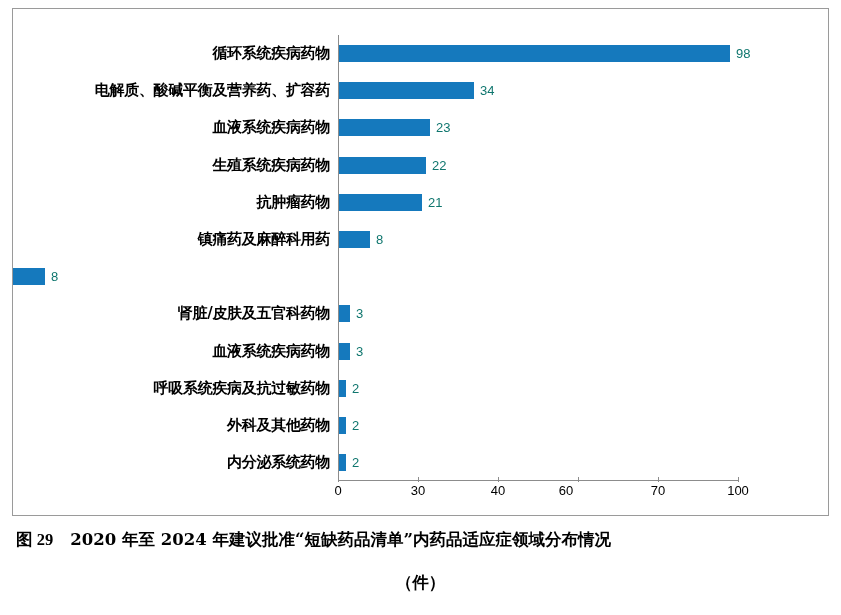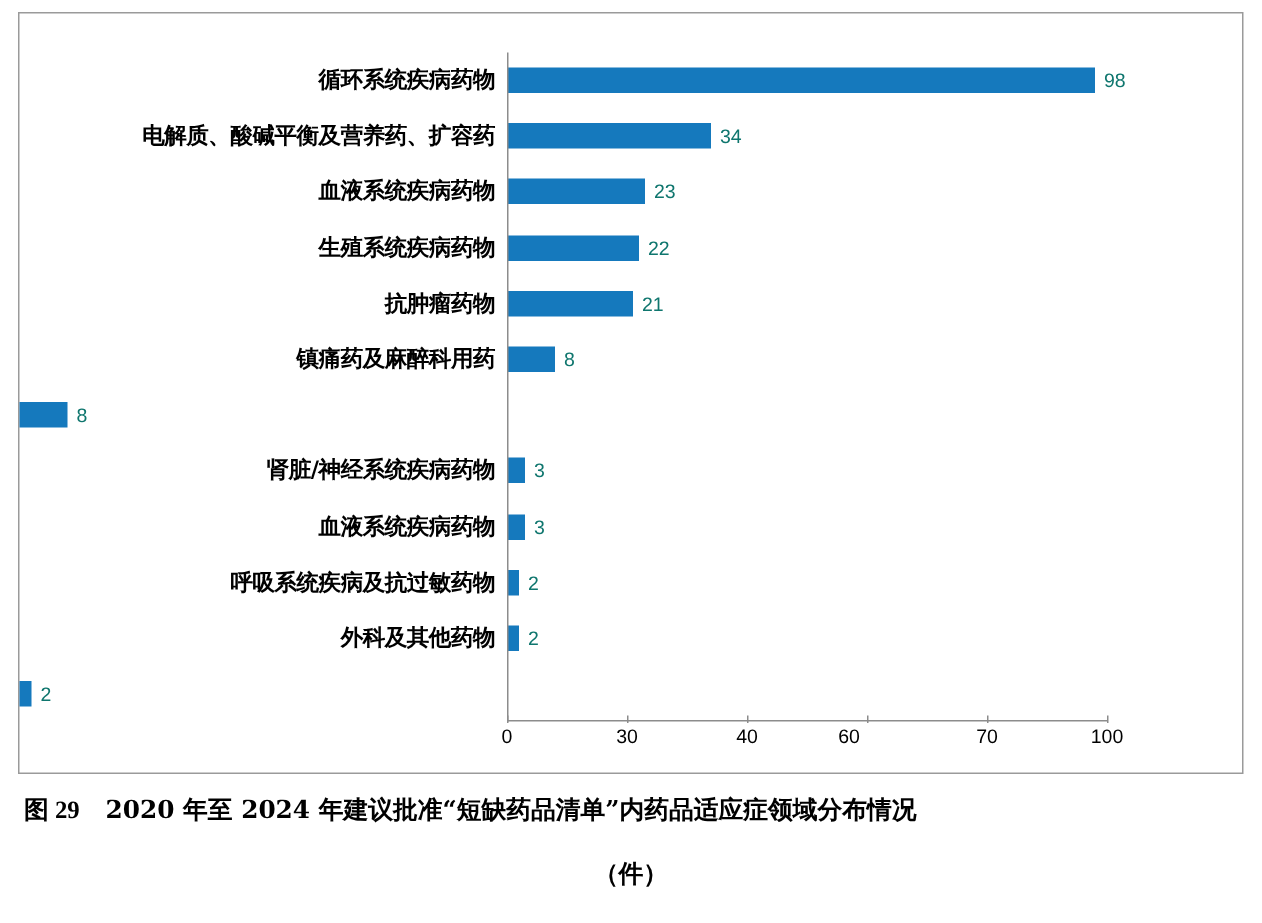--- a/index.html
+++ b/index.html
@@ -197,21 +197,21 @@
         </div>
 
         <div class="row">
           <div class="bar-area">
             <div class="bar" style="width:32px"></div>
             <div class="bar-value">8</div>
           </div>
         </div>
 
         <div class="row">
-          <div class="cat-label">肾脏/神经系统疾病药物</div>
+          <div class="cat-label">肾脏/皮肤及五官科药物</div>
           <div class="bar-area">
             <div class="bar" style="width:12px"></div>
             <div class="bar-value">3</div>
           </div>
         </div>
 
         <div class="row">
           <div class="cat-label">血液系统疾病药物</div>
           <div class="bar-area">
             <div class="bar" style="width:12px"></div>
@@ -229,20 +229,21 @@
 
         <div class="row">
           <div class="cat-label">外科及其他药物</div>
           <div class="bar-area">
             <div class="bar" style="width:8px"></div>
             <div class="bar-value">2</div>
           </div>
         </div>
 
         <div class="row">
+          <div class="cat-label">内分泌系统药物</div>
           <div class="bar-area">
             <div class="bar" style="width:8px"></div>
             <div class="bar-value">2</div>
           </div>
         </div>
 
       </div>
 
       <div class="axis-line"></div>
 

